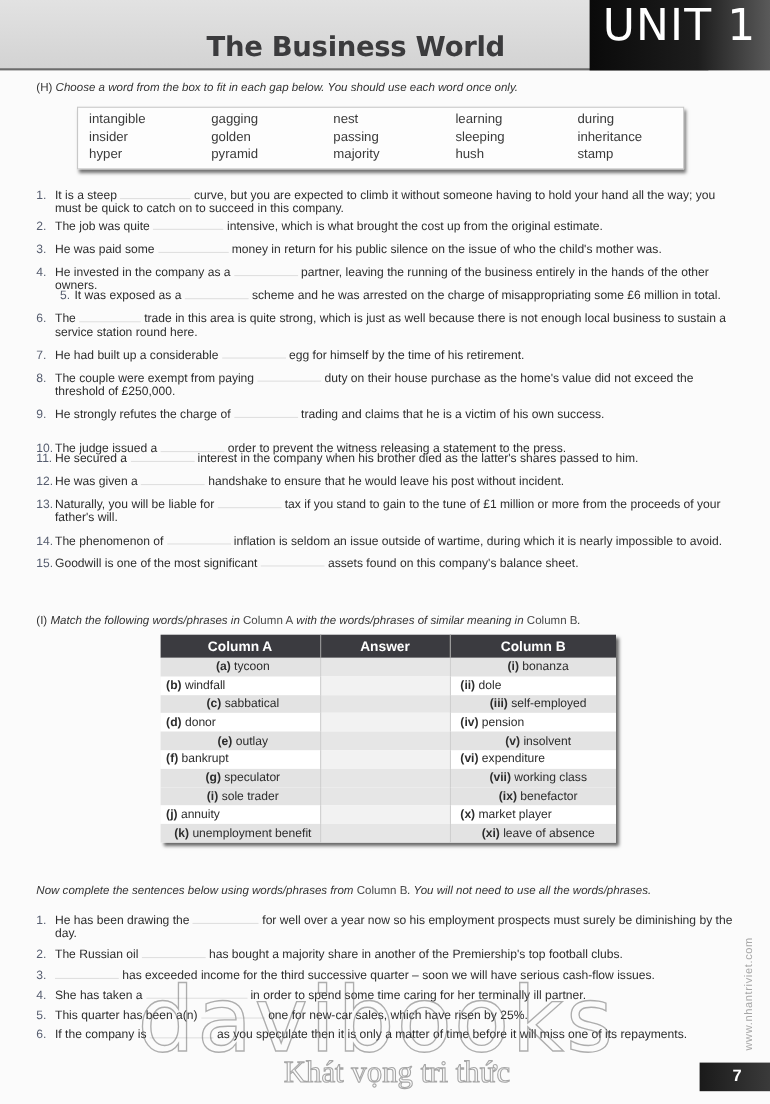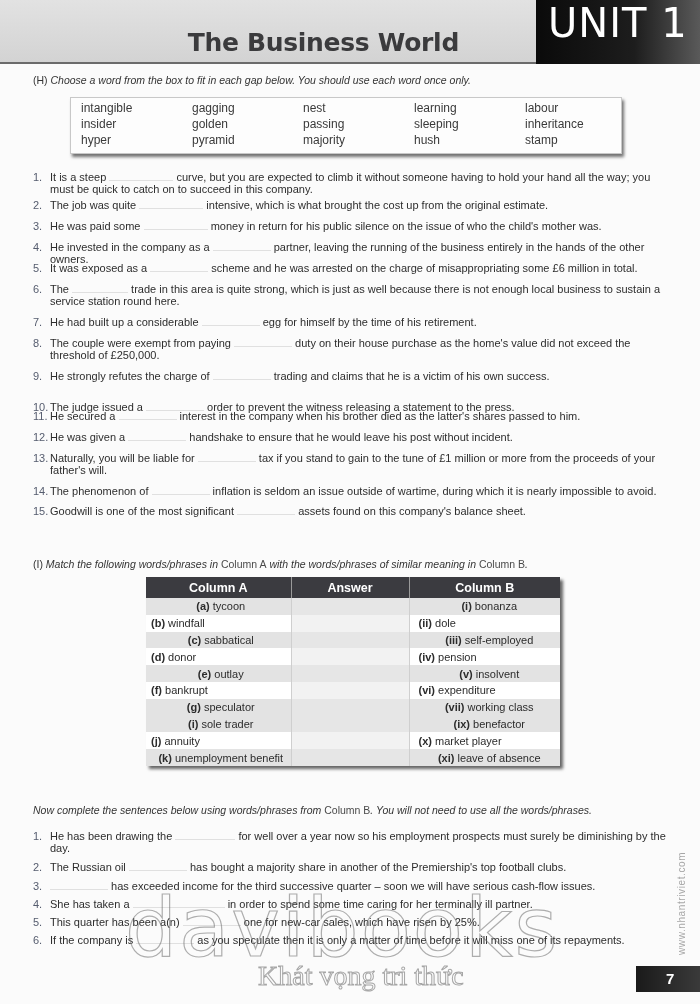--- a/index.html
+++ b/index.html
@@ -107,39 +107,39 @@
 <div class="instr" style="top:74px;">
   <span class="tag">(H)</span>
   <span>Choose a word from the box to fit in each gap below. You should use each word once only.</span>
 </div>
 
 <div class="word-box">
   <span>intangible</span>
   <span>gagging</span>
   <span>nest</span>
   <span>learning</span>
-  <span>labour</span>
+  <span>during</span>
   <span>insider</span>
   <span>golden</span>
   <span>passing</span>
   <span>sleeping</span>
   <span>inheritance</span>
   <span>hyper</span>
   <span>pyramid</span>
   <span>majority</span>
   <span>hush</span>
   <span>stamp</span>
 </div>
 
 <div class="q-list">
   <div class="q" style="top:171px;"><span class="num">1.</span><span>It is a steep</span> <span class="gap" style="width:64px"></span> <span>curve, but you are expected to climb it without someone having to hold your hand all the way; you must be quick to catch on to succeed in this company.</span></div>
   <div class="q" style="top:199px;"><span class="num">2.</span><span>The job was quite</span> <span class="gap" style="width:64px"></span> <span>intensive, which is what brought the cost up from the original estimate.</span></div>
   <div class="q" style="top:220px;"><span class="num">3.</span><span>He was paid some</span> <span class="gap" style="width:64px"></span> <span>money in return for his public silence on the issue of who the child's mother was.</span></div>
   <div class="q" style="top:241px;"><span class="num">4.</span><span>He invested in the company as a</span> <span class="gap" style="width:58px"></span> <span>partner, leaving the running of the business entirely in the hands of the other owners.</span></div>
-  <div class="q" style="top:262px;"><span class="num">5.</span><span>It was exposed as a</span> <span class="gap" style="width:58px"></span> <span>scheme and he was arrested on the charge of misappropriating some £6 million in total.</span></div>
+  <div class="q" style="top:262px;text-align:center;"><span class="num">5.</span><span>It was exposed as a</span> <span class="gap" style="width:58px"></span> <span>scheme and he was arrested on the charge of misappropriating some £6 million in total.</span></div>
   <div class="q" style="top:283px;"><span class="num">6.</span><span>The</span> <span class="gap" style="width:56px"></span> <span>trade in this area is quite strong, which is just as well because there is not enough local business to sustain a service station round here.</span></div>
   <div class="q" style="top:316px;"><span class="num">7.</span><span>He had built up a considerable</span> <span class="gap" style="width:58px"></span> <span>egg for himself by the time of his retirement.</span></div>
   <div class="q" style="top:337px;"><span class="num">8.</span><span>The couple were exempt from paying</span> <span class="gap" style="width:58px"></span> <span>duty on their house purchase as the home's value did not exceed the threshold of £250,000.</span></div>
   <div class="q" style="top:370px;"><span class="num">9.</span><span>He strongly refutes the charge of</span> <span class="gap" style="width:58px"></span> <span>trading and claims that he is a victim of his own success.</span></div>
   <div class="q" style="top:390px;margin-top:11px;"><span class="num">10.</span><span>The judge issued a</span> <span class="gap" style="width:58px"></span> <span>order to prevent the witness releasing a statement to the press.</span></div>
   <div class="q" style="top:410px;"><span class="num">11.</span><span>He secured a</span> <span class="gap" style="width:58px"></span> <span>interest in the company when his brother died as the latter's shares passed to him.</span></div>
   <div class="q" style="top:431px;"><span class="num">12.</span><span>He was given a</span> <span class="gap" style="width:58px"></span> <span>handshake to ensure that he would leave his post without incident.</span></div>
   <div class="q" style="top:452px;"><span class="num">13.</span><span>Naturally, you will be liable for</span> <span class="gap" style="width:58px"></span> <span>tax if you stand to gain to the tune of £1 million or more from the proceeds of your father's will.</span></div>
   <div class="q" style="top:485px;"><span class="num">14.</span><span>The phenomenon of</span> <span class="gap" style="width:58px"></span> <span>inflation is seldom an issue outside of wartime, during which it is nearly impossible to avoid.</span></div>
   <div class="q" style="top:505px;"><span class="num">15.</span><span>Goodwill is one of the most significant</span> <span class="gap" style="width:58px"></span> <span>assets found on this company's balance sheet.</span></div>

